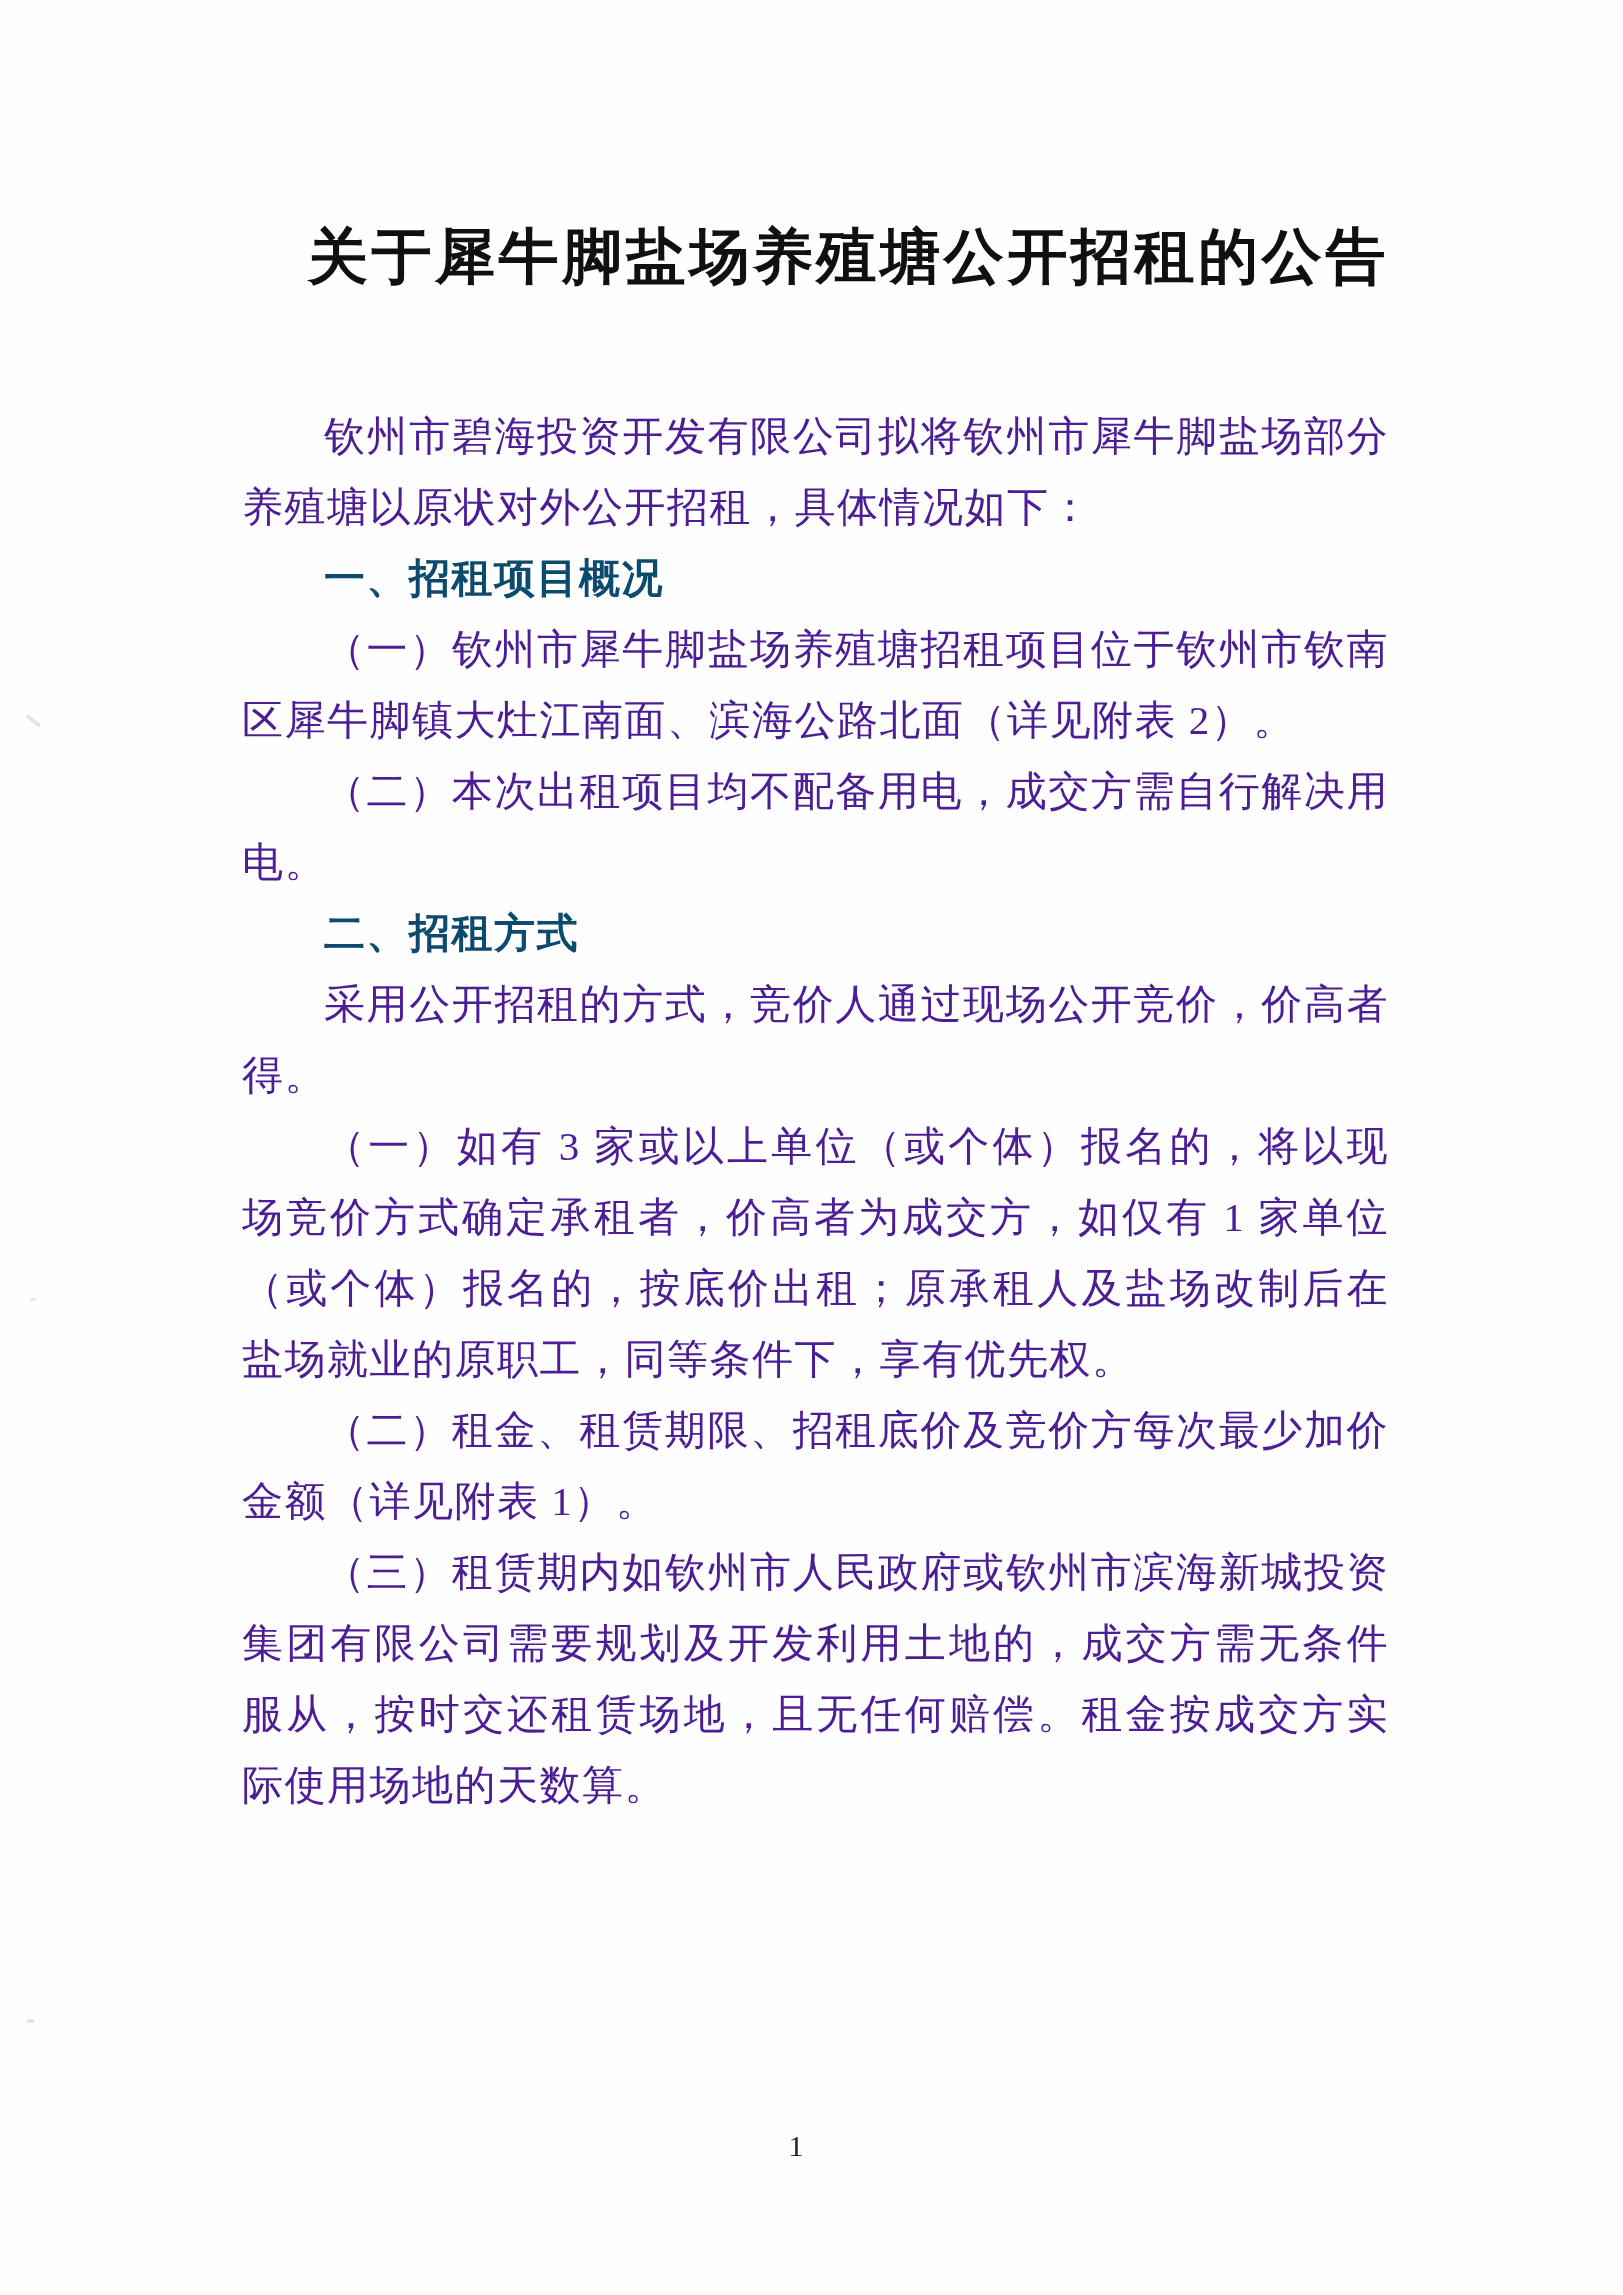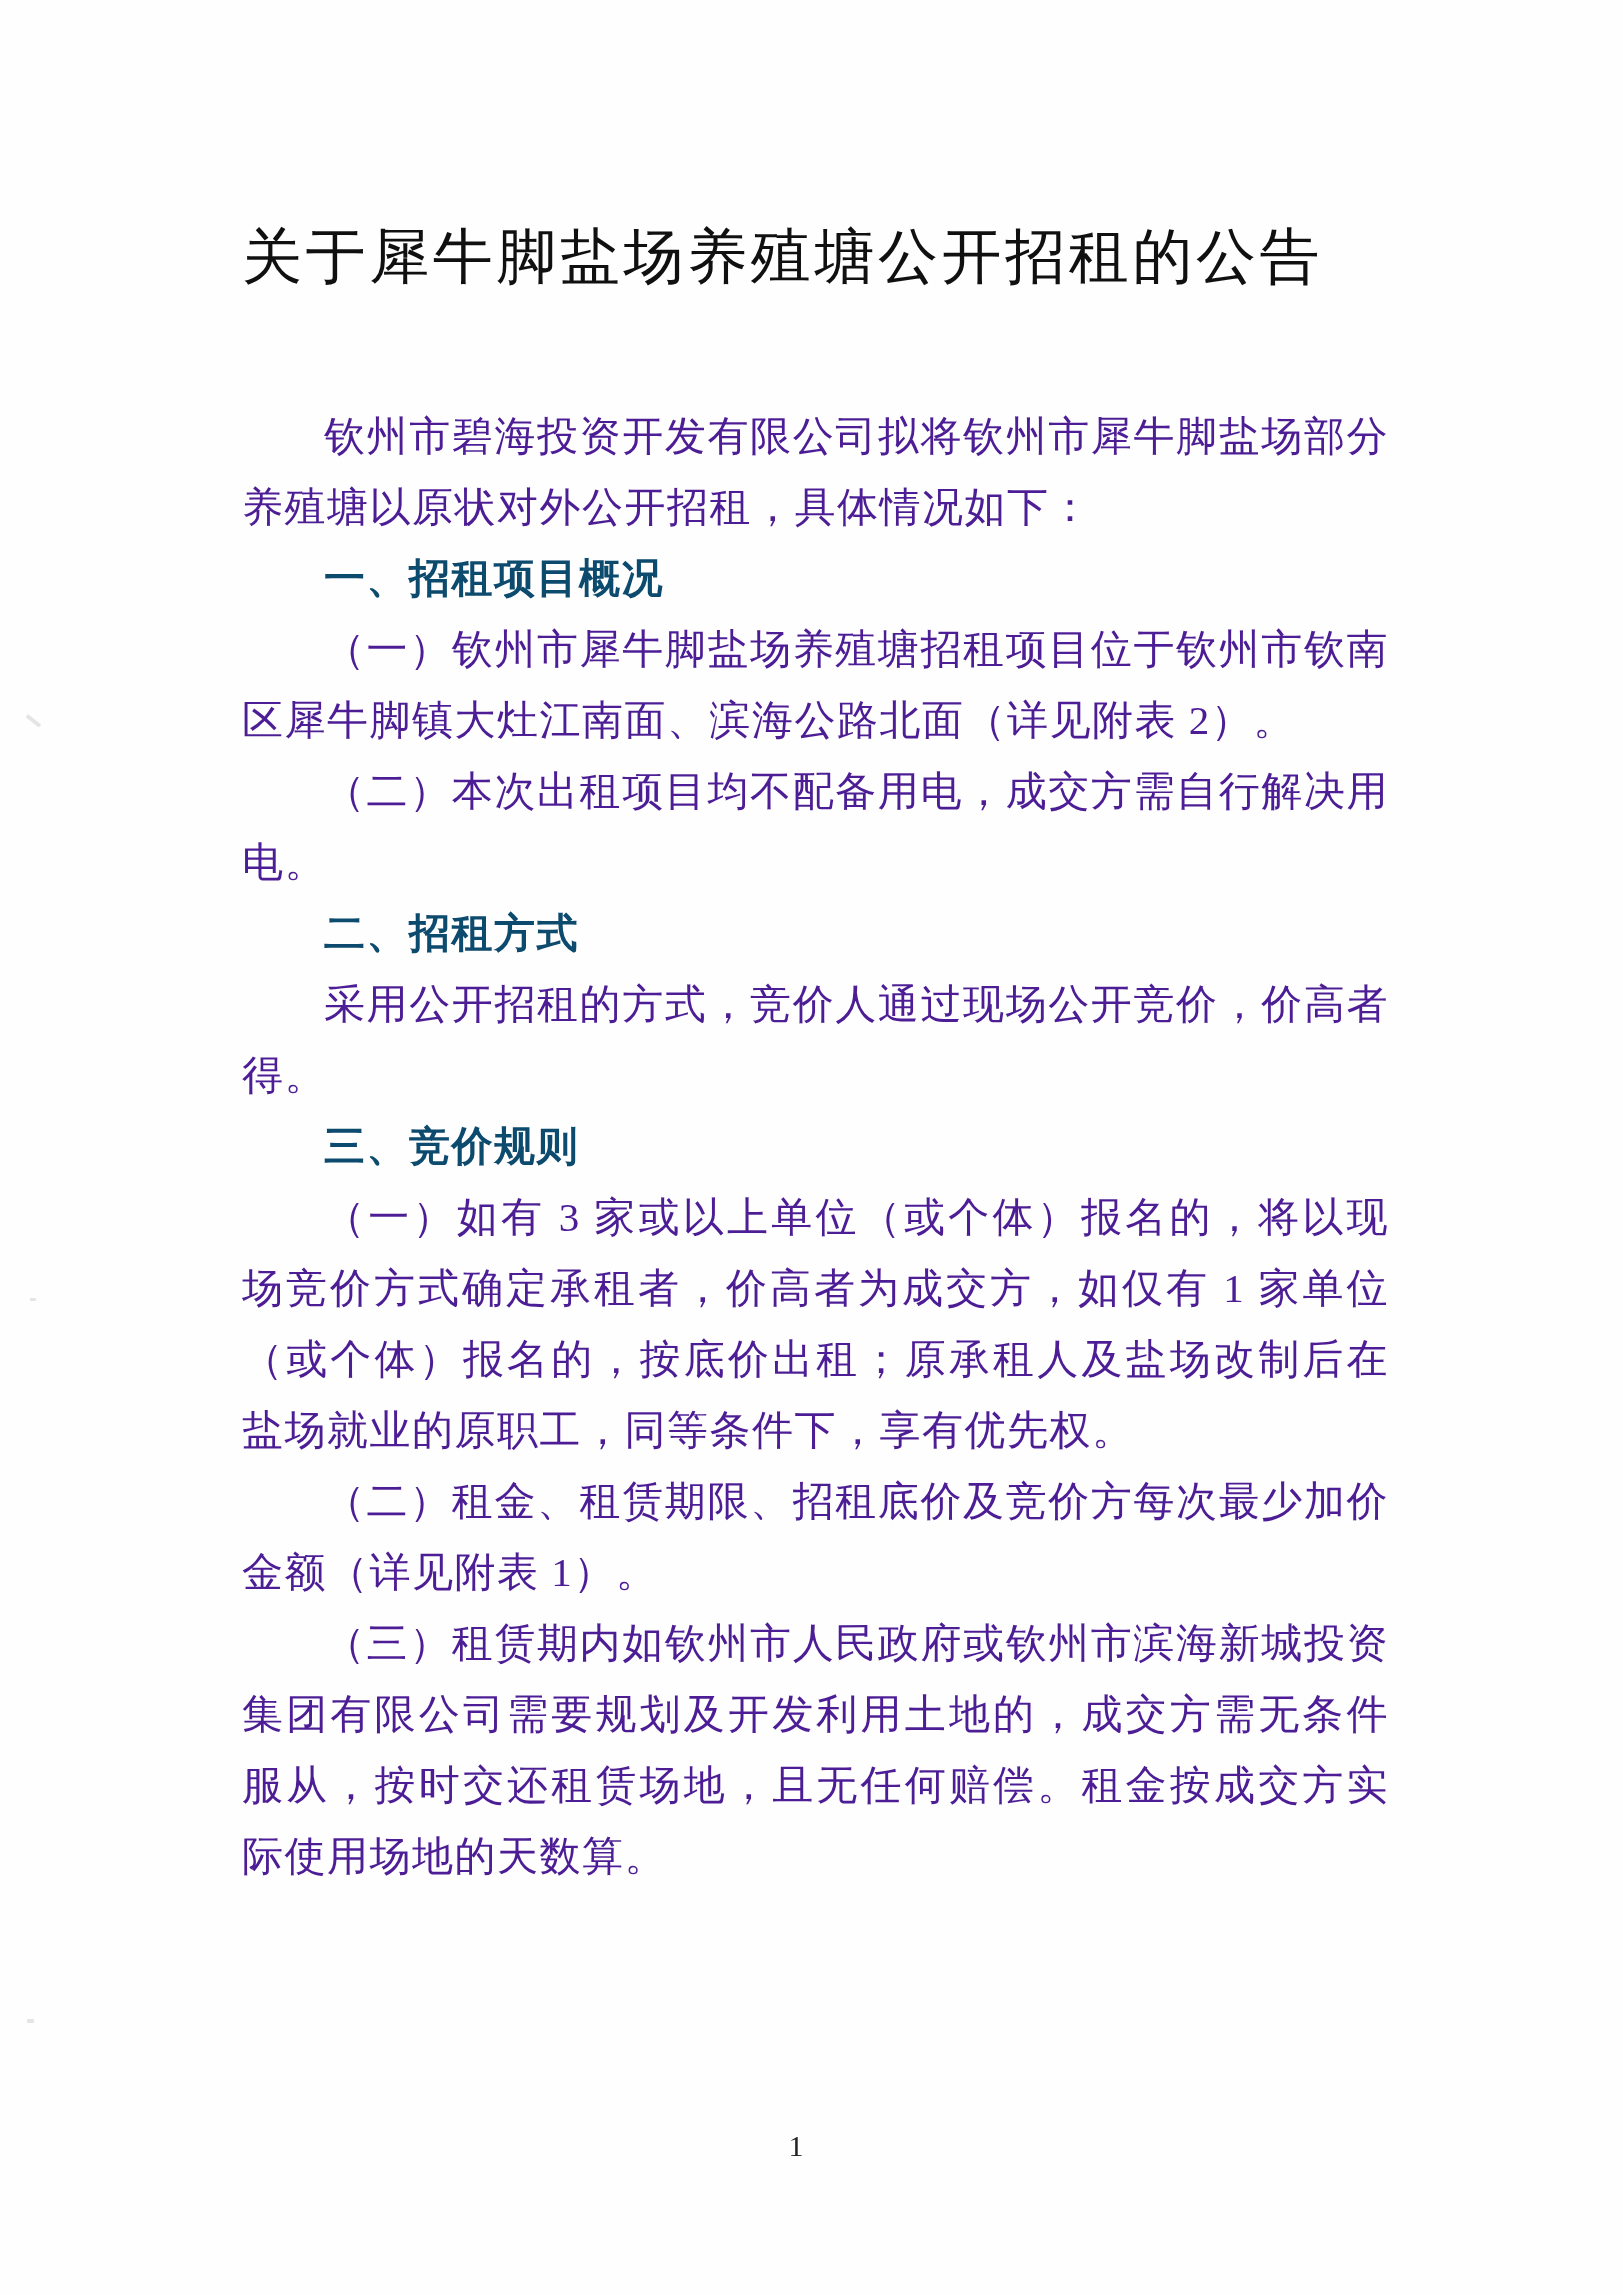--- a/index.html
+++ b/index.html
@@ -22,22 +22,22 @@
   .doc {
     position: absolute;
     left: 242px;
     right: 235px;
     top: 219px;
   }
   .doc-title {
     margin: 0 0 105px 0;
     font-size: 60px;
     line-height: 77px;
-    font-weight: normal;
-    text-align: left;
+    font-weight: bold;
+    text-align: right;
     letter-spacing: 3.6px;
     color: #101010;
   }
   .doc p {
     margin: 0;
     font-size: 41px;
     line-height: 71px;
     letter-spacing: 1.5px;
     text-indent: 2em;
     text-align: justify;
@@ -78,20 +78,19 @@
 
 <div class="doc">
   <h1 class="doc-title">关于犀牛脚盐场养殖塘公开招租的公告</h1>
 
   <p>钦州市碧海投资开发有限公司拟将钦州市犀牛脚盐场部分养殖塘以原状对外公开招租，具体情况如下：</p>
   <p class="heading">一、招租项目概况</p>
   <p>（一）钦州市犀牛脚盐场养殖塘招租项目位于钦州市钦南区犀牛脚镇大灶江南面、滨海公路北面（详见附表 2）。</p>
   <p>（二）本次出租项目均不配备用电，成交方需自行解决用电。</p>
   <p class="heading">二、招租方式</p>
   <p>采用公开招租的方式，竞价人通过现场公开竞价，价高者得。</p>
-  <p class="heading">三、竞价规则</p>
   <p>（一）如有 3 家或以上单位（或个体）报名的，将以现场竞价方式确定承租者，价高者为成交方，如仅有 1 家单位（或个体）报名的，按底价出租；原承租人及盐场改制后在盐场就业的原职工，同等条件下，享有优先权。</p>
   <p>（二）租金、租赁期限、招租底价及竞价方每次最少加价金额（详见附表 1）。</p>
   <p>（三）租赁期内如钦州市人民政府或钦州市滨海新城投资集团有限公司需要规划及开发利用土地的，成交方需无条件服从，按时交还租赁场地，且无任何赔偿。租金按成交方实际使用场地的天数算。</p>
 </div>
 
 <div class="page-number">1</div>
 
 
 </body></html>

